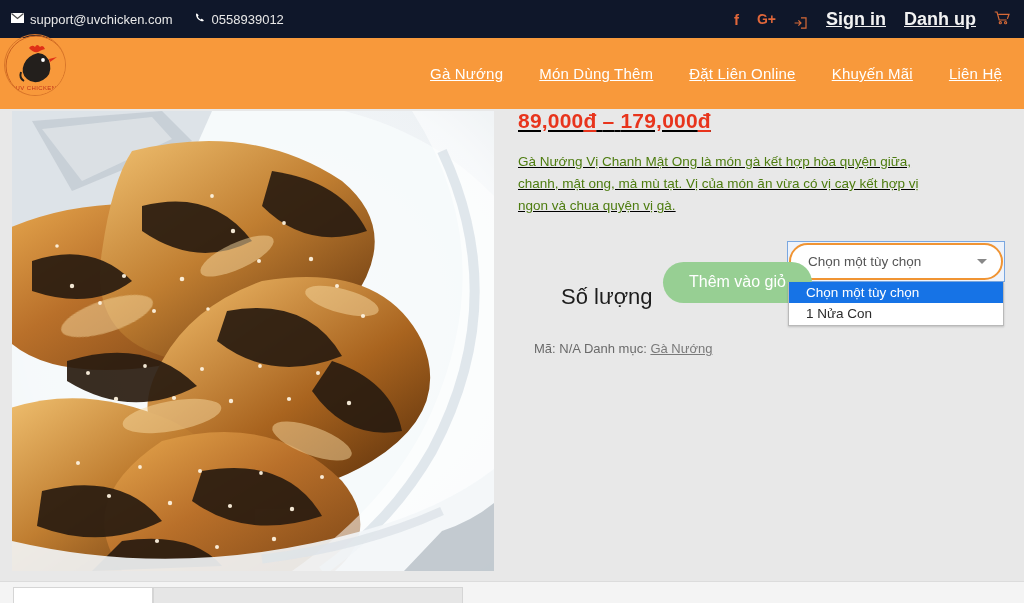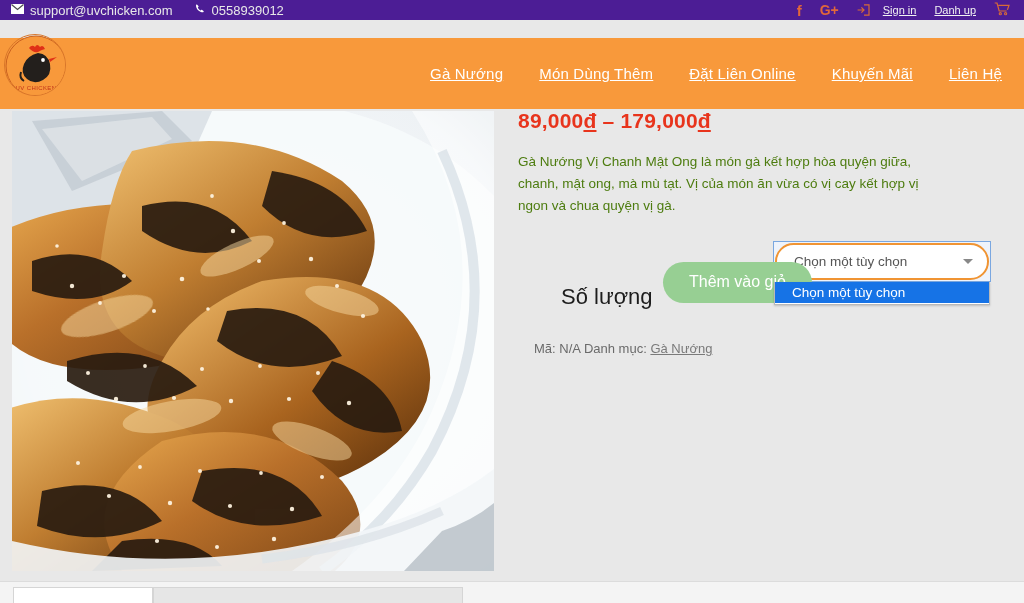--- a/index.html
+++ b/index.html
@@ -6,34 +6,34 @@
   html, body {
     width: 1024px; height: 603px;
     overflow: hidden;
     background: #e8e8e8;
     font-family: "Liberation Sans", sans-serif;
   }
 
   
   .topbar {
     position: absolute; top: 0; left: 0;
-    width: 1024px; height: 20px;
-    background: #4c1d95;
+    width: 1024px; height: 38px;
+    background: #0f172a;
     display: flex; align-items: center;
   }
   .topbar-left { display: flex; align-items: center; padding-left: 11px; gap: 22px; }
   .tb-item { display: flex; align-items: center; gap: 6px; color: #e8e8e8; font-size: 13px; }
   .tb-ico { color: #ffffff; font-size: 12px; line-height: 1; display:inline-block; }
   .topbar-right {
     margin-left: auto; display: flex; align-items: center;
     gap: 18px; padding-right: 14px;
   }
   .soc { color: #e2673a; font-size: 15px; font-weight: bold; line-height: 1; }
   .soc-gplus { font-size: 14px; }
-  .signlink { display: flex; align-items: center; gap: 14px; color: #f2f2f2; font-size: 11px; font-weight: normal; }
+  .signlink { display: flex; align-items: center; gap: 20px; color: #f2f2f2; font-size: 18px; font-weight: bold; }
   .signin-ico { display:inline-block; width: 12px; height: 12px; position: relative; }
   .cart-ico { color: #d86a37; font-size: 15px; line-height: 1; }
 
   
   .navbar {
     position: absolute; top: 38px; left: 0;
     width: 1024px; height: 71px;
     background: #f8993b;
     display: flex; align-items: center;
   }
@@ -54,35 +54,35 @@
   .page { position: absolute; top: 109px; left: 0; width: 1024px; height: 494px; background: #e8e8e8; }
 
   .gallery {
     position: absolute; left: 12px; top: 2px;
     width: 482px; height: 460px;
     background: #cfd6db; overflow: hidden;
     border: 0;
   }
   .gallery svg { display: block; width: 482px; height: 460px; }
 
-  .summary { position: absolute; left: 518px; top: 0px; width: 495px; }
+  .summary { position: absolute; left: 518px; top: 0px; width: 495px; text-decoration: underline; }
 
   .price { color: #e8341c; font-size: 21px; font-weight: bold; letter-spacing: .2px; }
   .price .dong { text-decoration: underline; }
 
   .desc { margin-top: 18px; color: #4d7c0f; font-size: 13.5px; line-height: 22px; width: 430px; }
 
   
   .variations { position: relative; margin-top: 24px; height: 50px; }
   .var-label {
     position: absolute; left: 43px; top: 8px;
     font-size: 22px; color: #1d1d1d; font-weight: normal; margin-top: 35px;
   }
   .select-wrap {
-    position: absolute; left: 255px; top: 0px;
+    position: absolute; left: 269px; top: 0px;
     width: 218px; height: 48px;
   }
   .focus-ring {
     position: absolute; left: 0; top: 0; width: 218px; height: 41px;
     border: 1px solid #7aa7e0; background: #eef3fb;
   }
   .select-box {
     position: absolute; left: 2px; top: 2px;
     width: 214px; height: 37px;
     background: #ffffff;
@@ -338,20 +338,21 @@
       <div class="var-label">Số lượng</div>
 
       <div class="select-wrap">
         <div class="focus-ring"></div>
         <div class="select-box">
           <span class="select-value">Chọn một tùy chọn</span>
           <span class="caret"></span>
         </div>
         <div class="dropdown">
           <div class="dd-opt sel">Chọn một tùy chọn</div>
+          <div class="dd-opt">1 Nửa Con</div>
         </div>
       </div>
     </div>
 
     <button class="addcart">Thêm vào giỏ</button>
 
     <div class="meta">
       <span>Mã:</span>
       <span>N/A</span>
       <span>Danh mục:</span>

